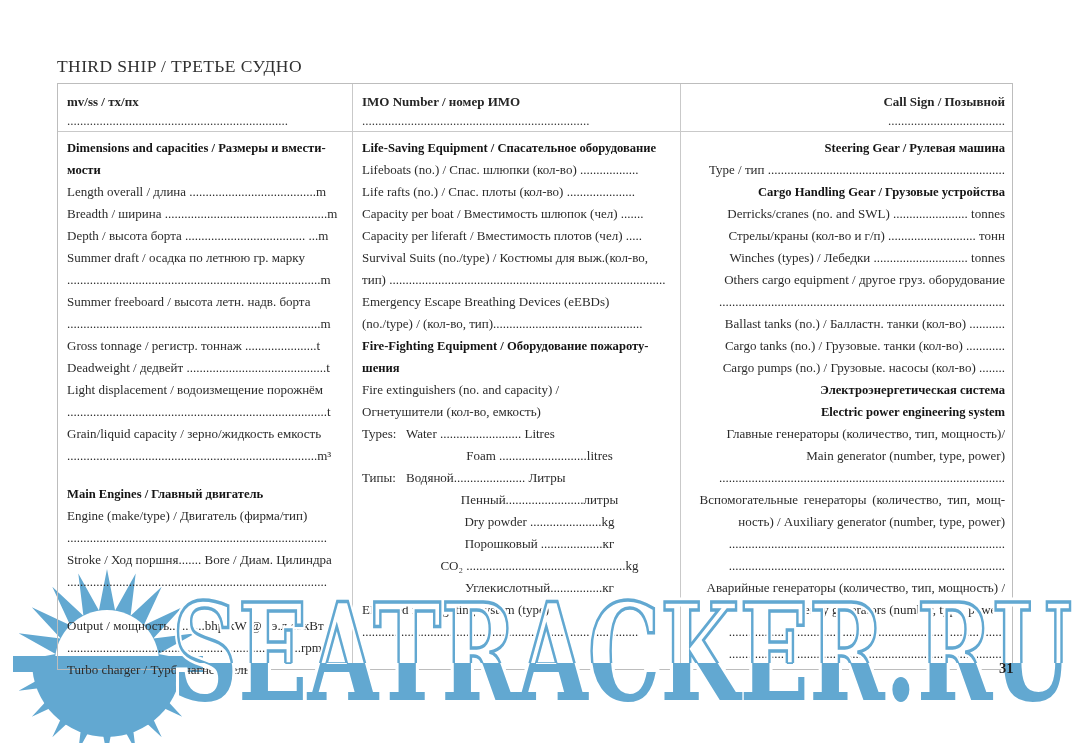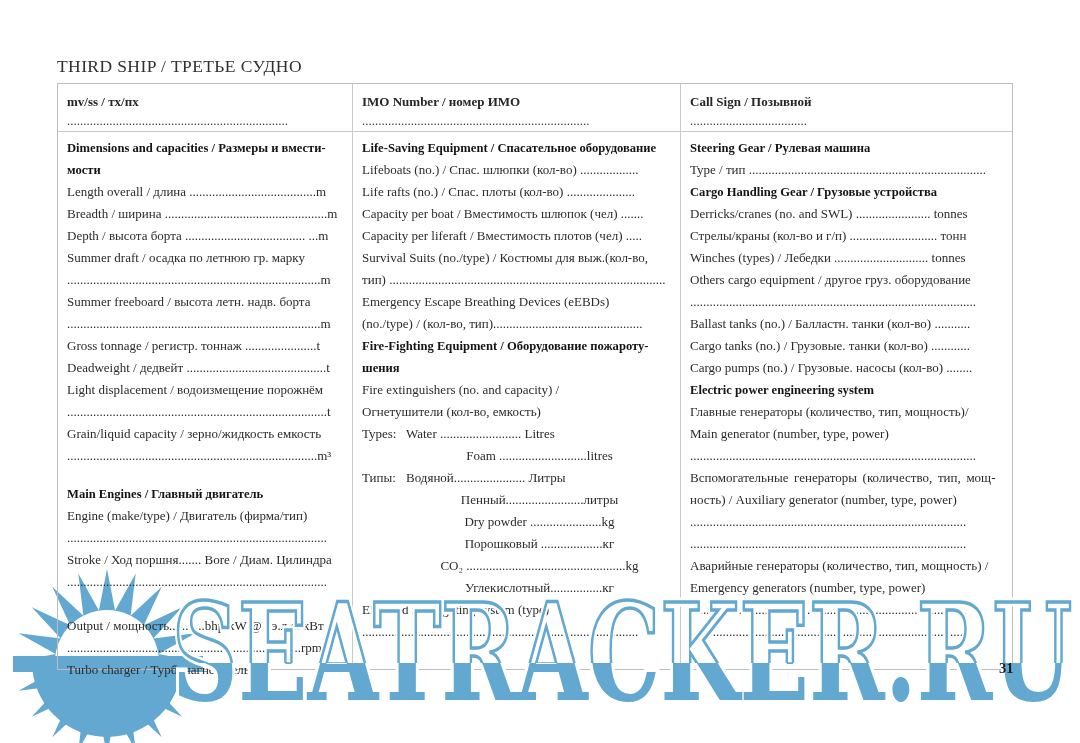--- a/index.html
+++ b/index.html
@@ -15,21 +15,21 @@
   .ship-table{
     position:absolute;left:57px;top:83px;width:956px;height:587px;
     border:1px solid #bdbdbd;box-sizing:border-box;
     display:flex;flex-direction:column;z-index:1;background:transparent;
   }
   .thead{display:flex;height:50px;border-bottom:1px solid #c9c9c9;box-sizing:border-box;}
   .tbody{display:flex;flex:1;}
   .cell{box-sizing:border-box;padding:5px 7px 0 9px;overflow:hidden;}
   .c1{width:295px;border-right:1px solid #c9c9c9;}
   .c2{width:328px;border-right:1px solid #c9c9c9;}
-  .c3{flex:1;}
+  .c3{flex:1;text-align:right;}
   .hlabel{font-weight:bold;font-size:13px;padding-top:5px;white-space:nowrap;}
   .hdots{font-size:13px;margin-top:3px;white-space:nowrap;overflow:hidden;height:18px;color:#3a3a3a;}
   .line{
     font-size:13px;line-height:22px;height:22px;white-space:nowrap;overflow:hidden;
     color:#2b2b2b;
   }
   .line.bold{font-weight:bold;font-size:12.6px;color:#141414;}
   .line.indent{padding-left:44px;text-align:center;}
   .line.justify{word-spacing:2.4px;}
   .line .lbl{display:inline-block;width:44px;}
@@ -130,20 +130,21 @@
           <div class="line"><span>Type / тип .........................................................................</span></div>
           <div class="line bold"><span>Cargo Handling Gear / Грузовые устройства</span></div>
           <div class="line"><span>Derricks/cranes (no. and SWL) ....................... tonnes</span></div>
           <div class="line"><span>Стрелы/краны (кол-во и г/п) ........................... тонн</span></div>
           <div class="line"><span>Winches (types) / Лебедки ............................. tonnes</span></div>
           <div class="line"><span>Others cargo equipment / другое груз. оборудование</span></div>
           <div class="line"><span>........................................................................................</span></div>
           <div class="line"><span>Ballast tanks (no.) / Балластн. танки (кол-во) ...........</span></div>
           <div class="line"><span>Cargo tanks (no.) / Грузовые. танки (кол-во) ............</span></div>
           <div class="line"><span>Cargo pumps (no.) / Грузовые. насосы (кол-во) ........</span></div>
+          <div class="line bold"><span>Электроэнергетическая система</span></div>
           <div class="line bold"><span>Electric power engineering system</span></div>
           <div class="line"><span>Главные генераторы (количество, тип, мощность)/</span></div>
           <div class="line"><span>Main generator (number, type, power)</span></div>
           <div class="line"><span>........................................................................................</span></div>
           <div class="line justify"><span>Вспомогательные генераторы (количество, тип, мощ-</span></div>
           <div class="line"><span>ность) / Auxiliary generator (number, type, power)</span></div>
           <div class="line"><span>.....................................................................................</span></div>
           <div class="line"><span>.....................................................................................</span></div>
           <div class="line"><span>Аварийные генераторы (количество, тип, мощность) /</span></div>
           <div class="line"><span>Emergency generators (number, type, power)</span></div>

